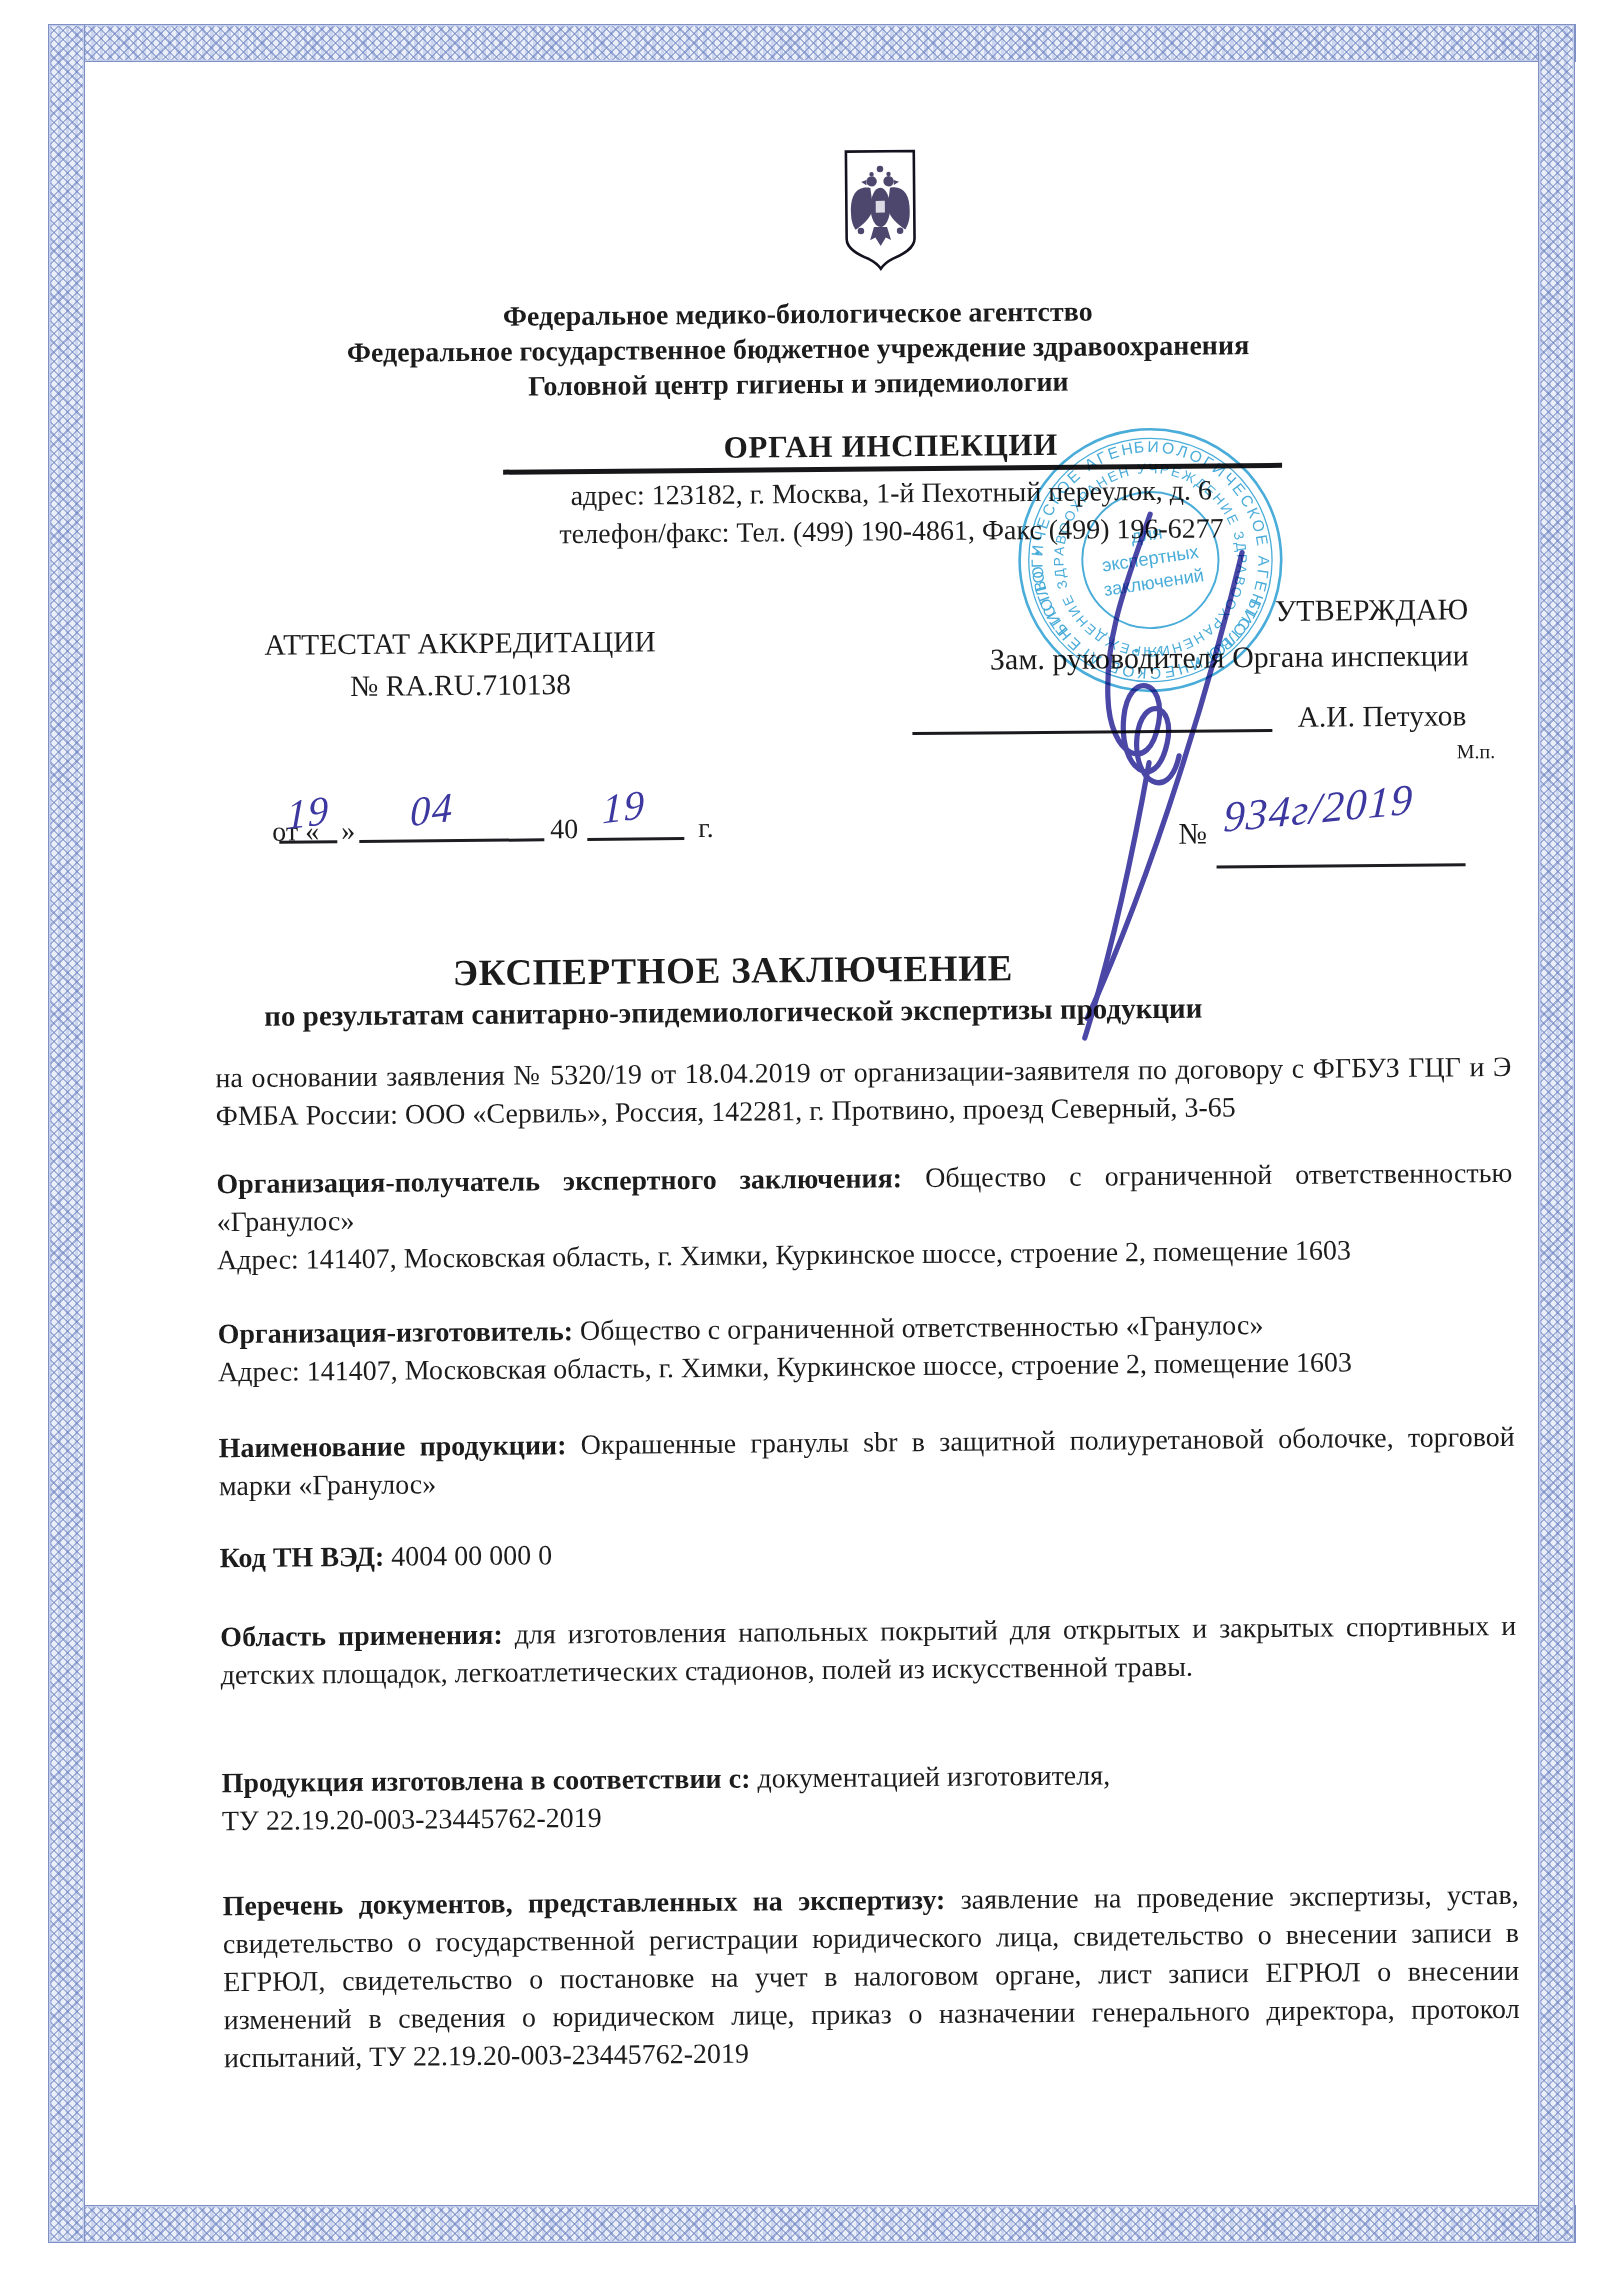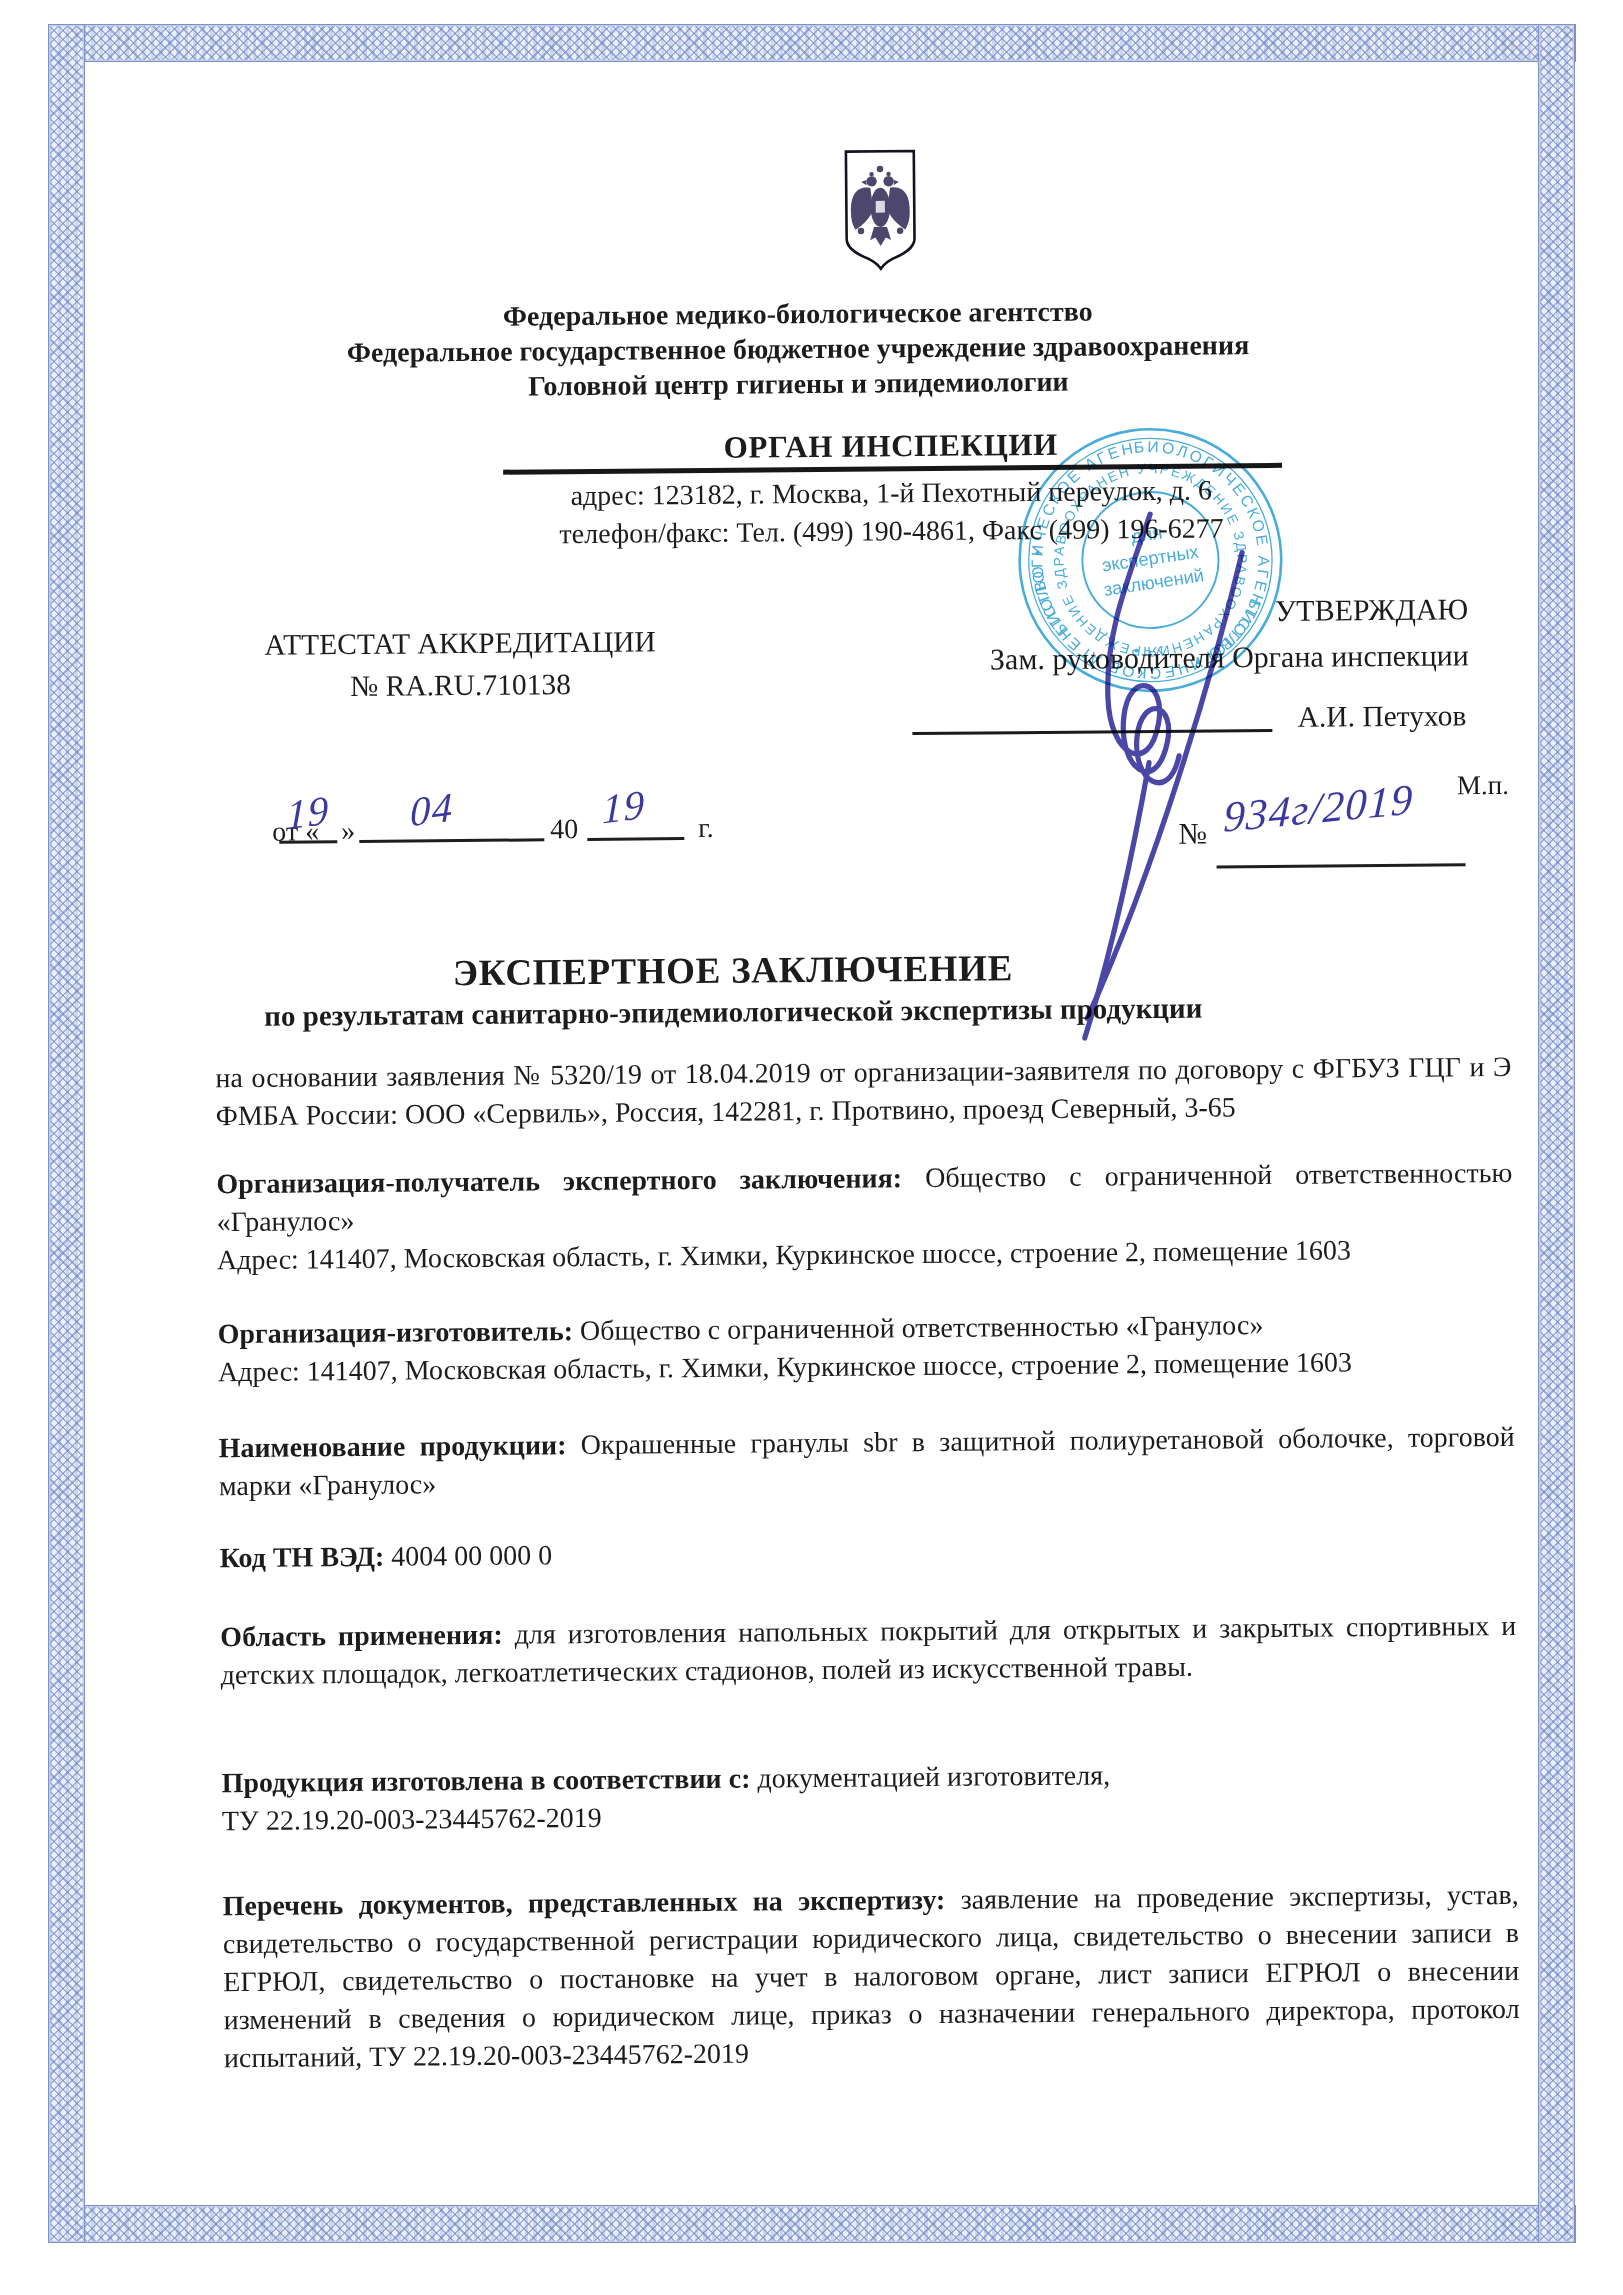--- a/index.html
+++ b/index.html
@@ -31,21 +31,21 @@
   .organ-title{left:419px;top:429px;width:956px;text-align:center;
                font-weight:bold;font-size:31px;letter-spacing:0.7px;}
   .organ-rule{left:509px;top:467px;width:779px;height:4.6px;background:#17171a;}
   .addr-line{left:419px;top:478px;width:956px;text-align:center;font-size:28px;}
   .phone-line{left:419px;top:516px;width:956px;text-align:center;font-size:28px;}
 
   .attestat{left:232px;top:619px;width:465px;text-align:center;font-size:29.5px;line-height:42px;}
   .approval{left:936px;top:592px;width:537px;text-align:right;font-size:30px;line-height:46px;}
   .sig-rule{left:916px;top:733px;width:360px;height:2.6px;background:#1b1b1f;}
   .approver-name{left:1113px;top:705px;width:357px;text-align:right;font-size:29.5px;}
-  .mp{left:1460px;top:776px;font-size:27px;}
+  .mp{left:1460px;top:746px;font-size:20px;}
 
   .date-row{left:231px;top:802px;width:497px;height:59px;font-size:28px;}
   .date-row .pr{position:absolute;top:9.2px;}
   .ul{position:absolute;height:2.6px;background:#1d1d22;}
   .hw{position:absolute;color:#3c38a0;font-style:italic;font-size:41px;
       transform:rotate(-7deg) skewX(-8deg);letter-spacing:1.3px;white-space:nowrap;}
 
   .num-row{left:1181px;top:802px;width:367px;height:65px;}
   .num-label{position:absolute;left:0;top:18.3px;font-size:30px;}
   .num-ul{position:absolute;left:38px;top:67px;width:249px;height:2.6px;background:#1d1d22;}

